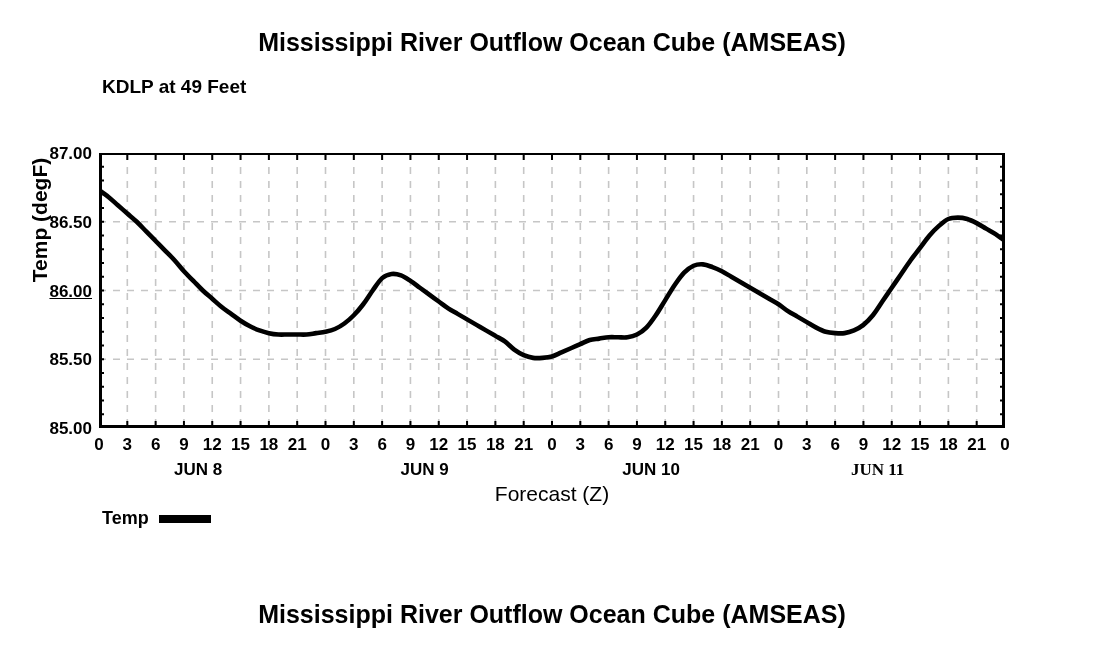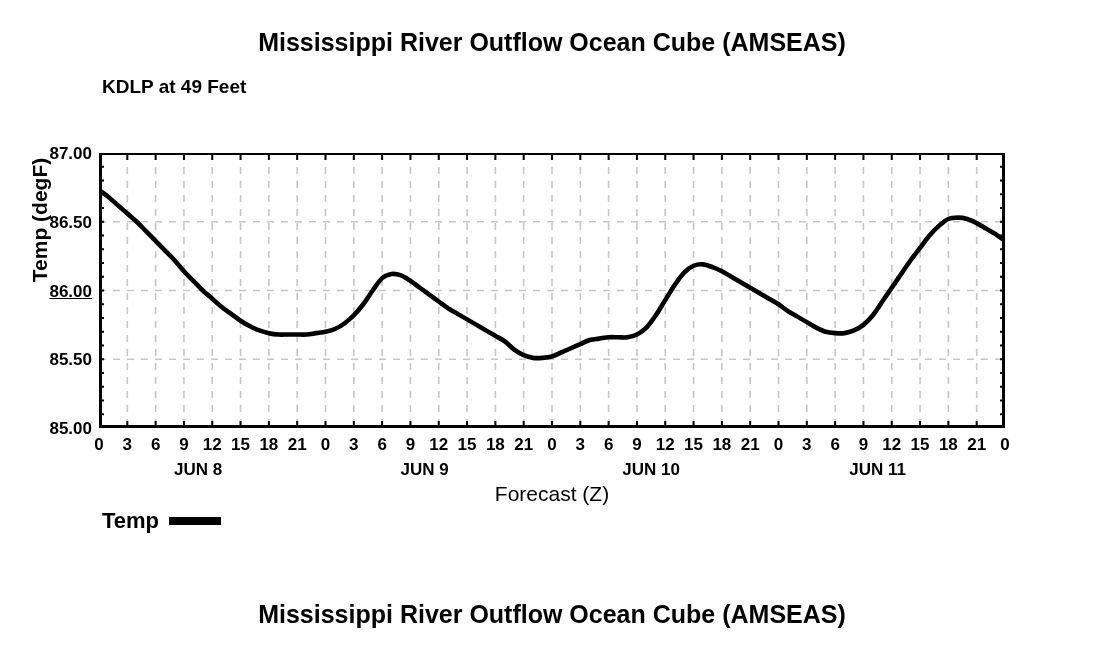--- a/index.html
+++ b/index.html
@@ -83,21 +83,21 @@
 
   .xtitle{
     position:absolute;top:482px;left:0;width:1100px;
     text-align:center;font-size:21px;font-weight:normal;
   }
 
   .legend{
     position:absolute;left:100px;top:508px;
     display:flex;align-items:center;gap:10px;
   }
-  .legend-label{font-size:22px;font-weight:bold;}
+  .legend-label{font-size:18px;font-weight:bold;}
   .legend-swatch{width:52px;height:8px;background:#000;display:block;}
 
   svg{display:block;}
 </style>
 </head>
 <body>
 
 <div class="page">
 
   <div class="title-top">Mississippi River Outflow Ocean Cube (AMSEAS)</div>
@@ -145,21 +145,21 @@
       <div class="xtick-label" style="left: 889.75px;">12</div>
       <div class="xtick-label" style="left: 918.062px;">15</div>
       <div class="xtick-label" style="left: 946.375px;">18</div>
       <div class="xtick-label" style="left: 974.688px;">21</div>
       <div class="xtick-label" style="left: 1003px;">0</div>
     </div>
   <div id="day-layer">
       <div class="day-label" style="left: 196.094px;">JUN 8</div>
       <div class="day-label" style="left: 422.594px;">JUN 9</div>
       <div class="day-label" style="left: 649.094px;">JUN 10</div>
-      <div class="day-label" style="left: 875.594px;">JUN 11</div>
+      <div class="day-label" style="left: 875.594px; font-family: Liberation Serif, serif;">JUN 11</div>
     </div>
 
   <div class="plot">
     <svg id="plot-svg" width="906" height="275" viewBox="0 0 906 275">
         <g>
           <line x1="28.3125" y1="0" x2="28.3125" y2="275" stroke="#c6c6c6" stroke-width="1.6" stroke-dasharray="7 7"></line>
           <line x1="56.625" y1="0" x2="56.625" y2="275" stroke="#c6c6c6" stroke-width="1.6" stroke-dasharray="7 7"></line>
           <line x1="84.9375" y1="0" x2="84.9375" y2="275" stroke="#c6c6c6" stroke-width="1.6" stroke-dasharray="7 7"></line>
           <line x1="113.25" y1="0" x2="113.25" y2="275" stroke="#c6c6c6" stroke-width="1.6" stroke-dasharray="7 7"></line>
           <line x1="141.5625" y1="0" x2="141.5625" y2="275" stroke="#c6c6c6" stroke-width="1.6" stroke-dasharray="7 7"></line>

